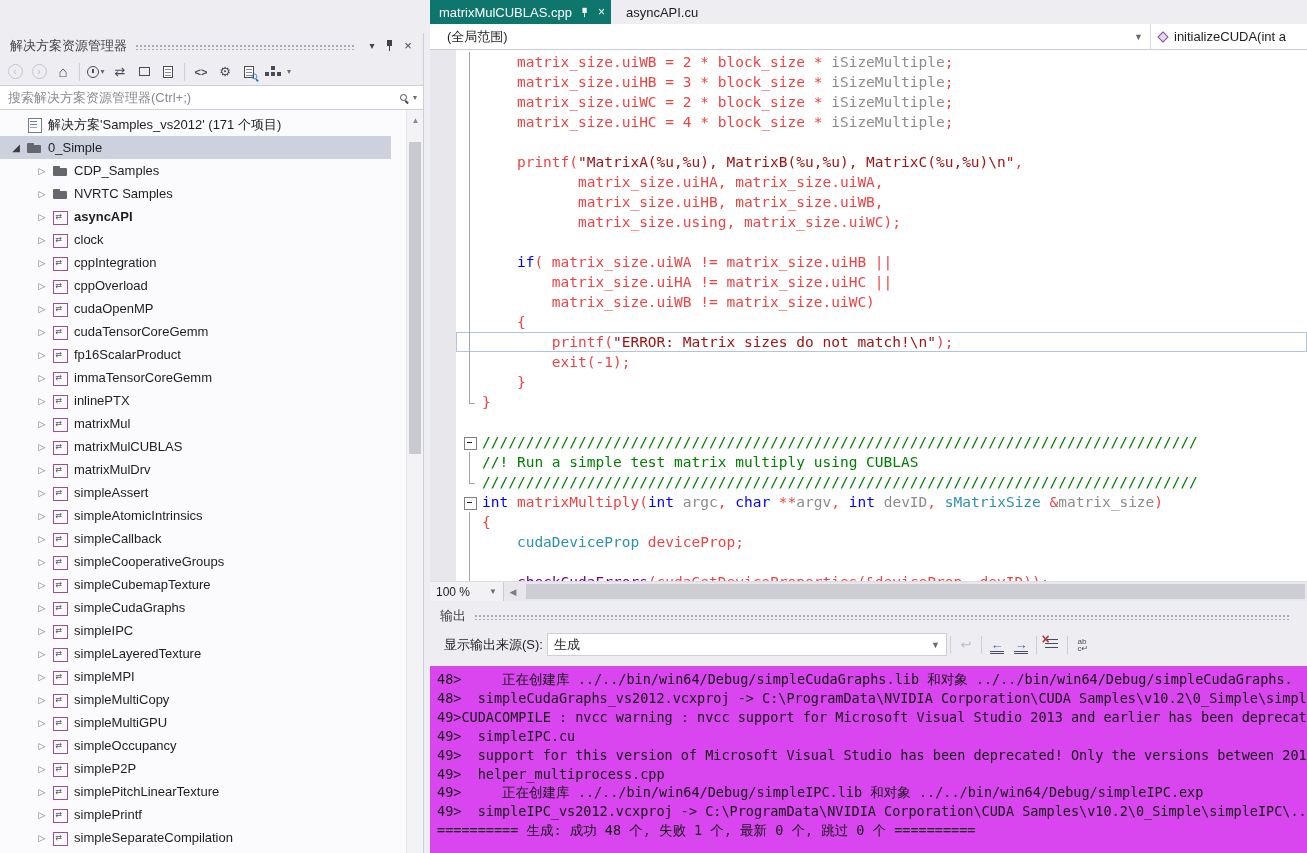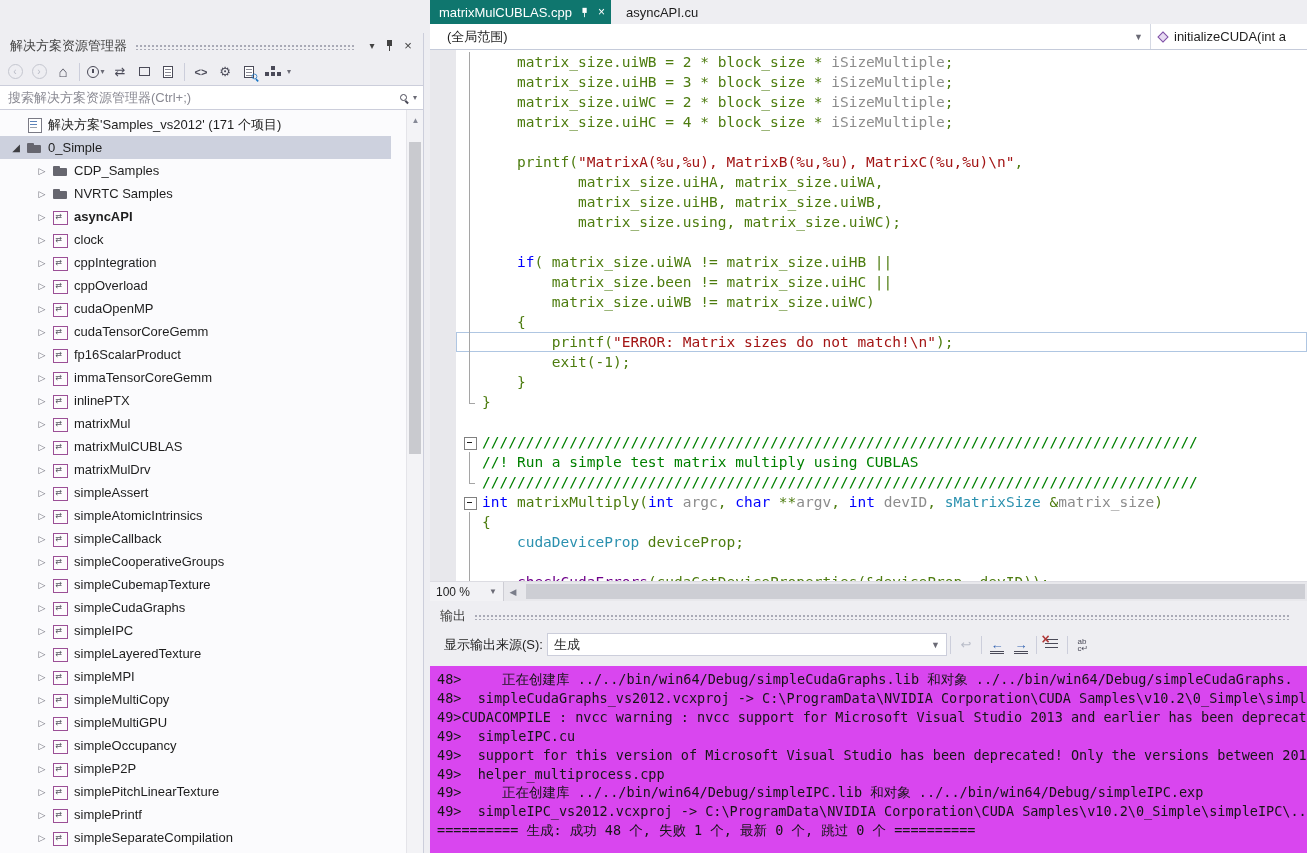--- a/index.html
+++ b/index.html
@@ -81,21 +81,21 @@
   .codewrap{position:absolute;left:26px;top:2px;right:0;}
   .cl{height:20px;display:flex;align-items:center;}
   .cl.cur{box-shadow:inset 0 0 0 1px #AFC6E2;}
   .fold{width:26px;flex:none;height:20px;position:relative;}
   .fold.f-l::before{content:"";position:absolute;left:13px;top:0;bottom:0;width:1px;background:#A5A5A5;}
   .fold.f-e::before{content:"";position:absolute;left:13px;top:0;height:11px;width:1px;background:#A5A5A5;}
   .fold.f-e::after{content:"";position:absolute;left:13px;top:11px;width:6px;height:1px;background:#A5A5A5;}
   .fold.f-b::before{content:"";position:absolute;left:8px;top:5px;width:11px;height:11px;border:1px solid #808080;background:#fff;}
   .fold.f-b::after{content:"";position:absolute;left:11px;top:10px;width:5px;height:1px;background:#1E1E1E;}
   .code{white-space:pre;font-family:"DejaVu Sans Mono",monospace;font-size:14.5px;line-height:20px;}
-  .tk-p{color:#4d7c0f}.tk-k{color:#0000FF}.tk-s{color:#A31515}.tk-c{color:#008000}
+  .tk-p{color:#ef4444}.tk-k{color:#0000FF}.tk-s{color:#A31515}.tk-c{color:#008000}
   .tk-t{color:#2B91AF}.tk-m{color:#6F008A}.tk-g{color:#8C8C8C}
 
   
   .hscroll{height:20px;background:#E8E8EC;display:flex;align-items:center;flex:none;border-top:1px solid #DCDCE2;}
   .zoom-combo{width:74px;height:100%;background:#F2F2F5;border-right:1px solid #CDCDD4;
     display:flex;align-items:center;padding:0 6px;font-size:12px;color:#1E1E1E;gap:8px;}
   .zoom-combo .drop{font-size:8px;color:#6A6A75;margin-left:auto;}
   .hs-arrow{width:18px;text-align:center;color:#7A7D8A;font-size:9px;}
   .hs-track{flex:1;height:100%;position:relative;}
   .hs-thumb{position:absolute;left:4px;right:2px;top:2px;bottom:2px;background:#CDCED4;}
@@ -422,21 +422,21 @@
         <div class="cl">
           <span class="fold f-l"></span>
           <span class="code"></span>
         </div>
         <div class="cl">
           <span class="fold f-l"></span>
           <span class="code"><span class="tk-p">    </span><span class="tk-k">if</span><span class="tk-p">( matrix_size.uiWA != matrix_size.uiHB ||</span></span>
         </div>
         <div class="cl">
           <span class="fold f-l"></span>
-          <span class="code"><span class="tk-p">        matrix_size.been != matrix_size.uiHC ||</span></span>
+          <span class="code"><span class="tk-p">        matrix_size.uiHA != matrix_size.uiHC ||</span></span>
         </div>
         <div class="cl">
           <span class="fold f-l"></span>
           <span class="code"><span class="tk-p">        matrix_size.uiWB != matrix_size.uiWC)</span></span>
         </div>
         <div class="cl">
           <span class="fold f-l"></span>
           <span class="code"><span class="tk-p">    {</span></span>
         </div>
         <div class="cl cur">

